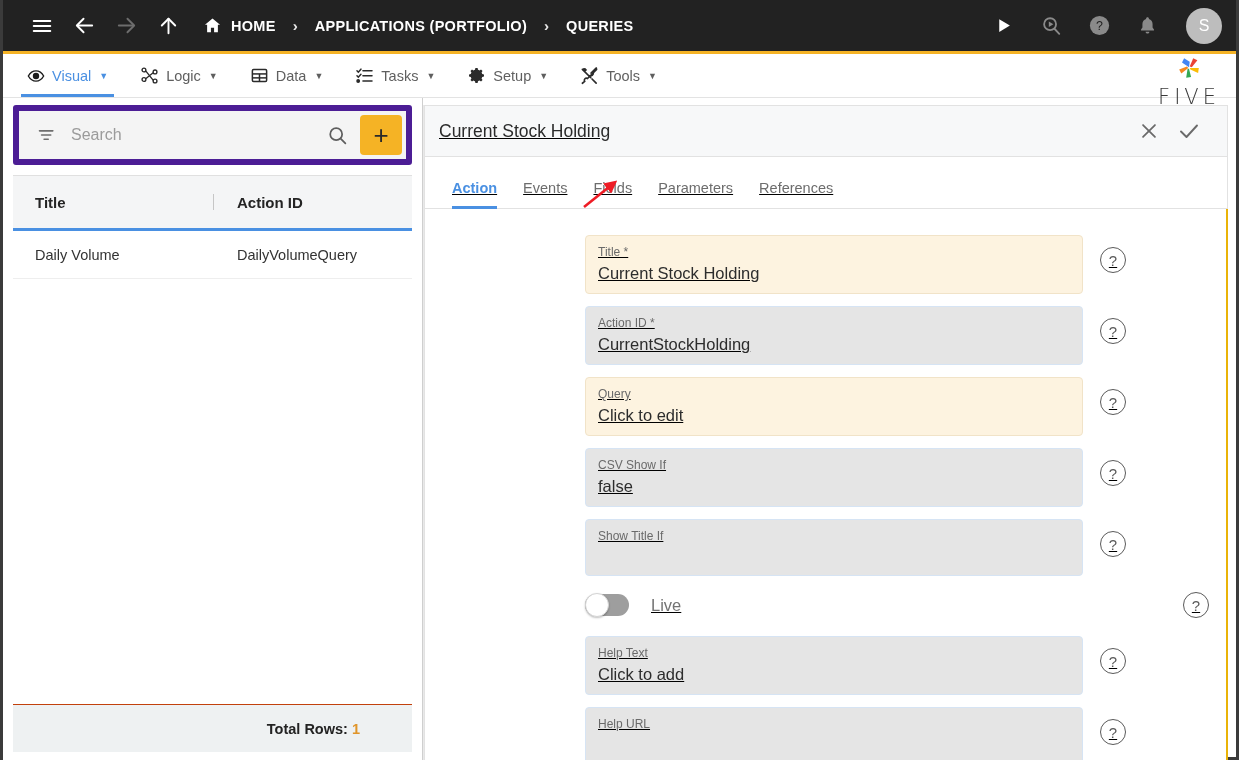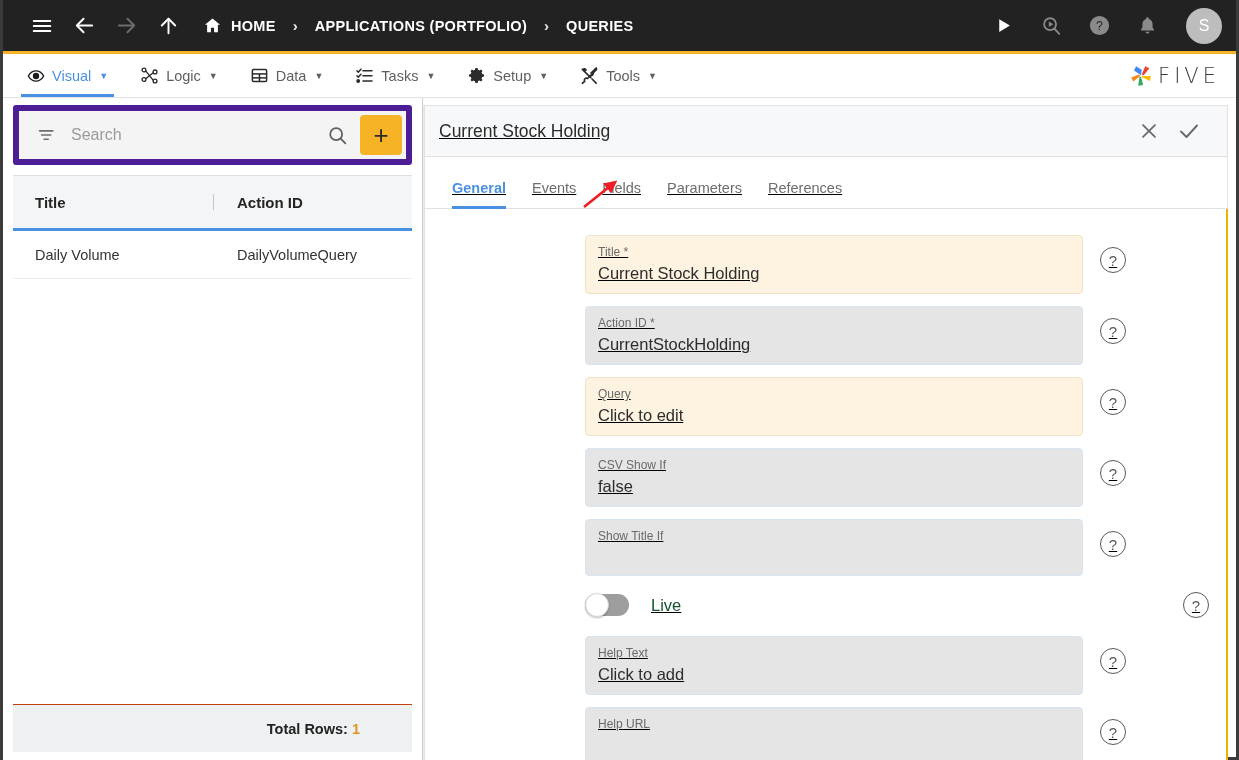--- a/index.html
+++ b/index.html
@@ -80,21 +80,21 @@
   .menu-item .caret { font-size: 9px; margin-left: 1px; }
   .menu-item.active { color: #4a90e2; }
   .menu-item.active .mi-icon { color: #1d1d1d; }
   .menu-item.active::after {
     content: ""; position: absolute; left: 8px; right: 8px; bottom: 0;
     height: 3px; background: #4a90e2;
   }
   .mi-icon { display: flex; align-items: center; color: #2b2b2b; }
   .logo-wrap {
     margin-left: auto; display: flex; align-items: center;
-    gap: 3px; padding-right: 16px;
+    gap: 3px; padding-right: 16px; flex-direction: column;
   }
   .logo-text {
     font-size: 21px; letter-spacing: 4px; color: #3a3a3a;
     font-family: "DejaVu Sans", sans-serif; font-weight: 300;
   }
 
   
   .body-split { display: flex; height: calc(760px - 48px - 46px - 3px); }
 
   
@@ -233,21 +233,21 @@
   .toggle {
     width: 44px; height: 22px; border-radius: 11px;
     background: #9e9e9e; position: relative; cursor: pointer; flex:none;
   }
   .toggle .knob {
     position: absolute; left: 0; top: -1px;
     width: 24px; height: 24px; border-radius: 50%;
     background: #ffffff; border: 1px solid #d4d4d4;
     box-shadow: 0 1px 2px rgba(0,0,0,.25);
   }
-  .toggle-label { font-size: 16.5px; color: #14532d; margin-left: 22px; flex:1; }
+  .toggle-label { font-size: 16.5px; color: #737373; margin-left: 22px; flex:1; }
 
   
   .annot-arrow { position: absolute; left: 575px; top: 178px; pointer-events: none; }
 </style>
 </head>
 <body>
 
 <div class="app">
 
   <div class="topbar">
@@ -474,21 +474,21 @@
           </svg>
         </div>
         <div class="hdr-btn">
           <svg width="24" height="24" viewBox="0 0 24 24" fill="none" stroke="currentColor" stroke-width="1.9" stroke-linecap="round" stroke-linejoin="round">
             <polyline points="4,12.5 9.5,18 20,6.5"></polyline>
           </svg>
         </div>
       </div>
 
       <div class="tabs">
-        <div class="tab active">General</div>
+        <div class="tab active">Action</div>
         <div class="tab">Events</div>
         <div class="tab">Fields</div>
         <div class="tab">Parameters</div>
         <div class="tab">References</div>
       </div>
 
       <div class="form-area">
 
         <div class="field-row">
           <div class="field-box cream">

